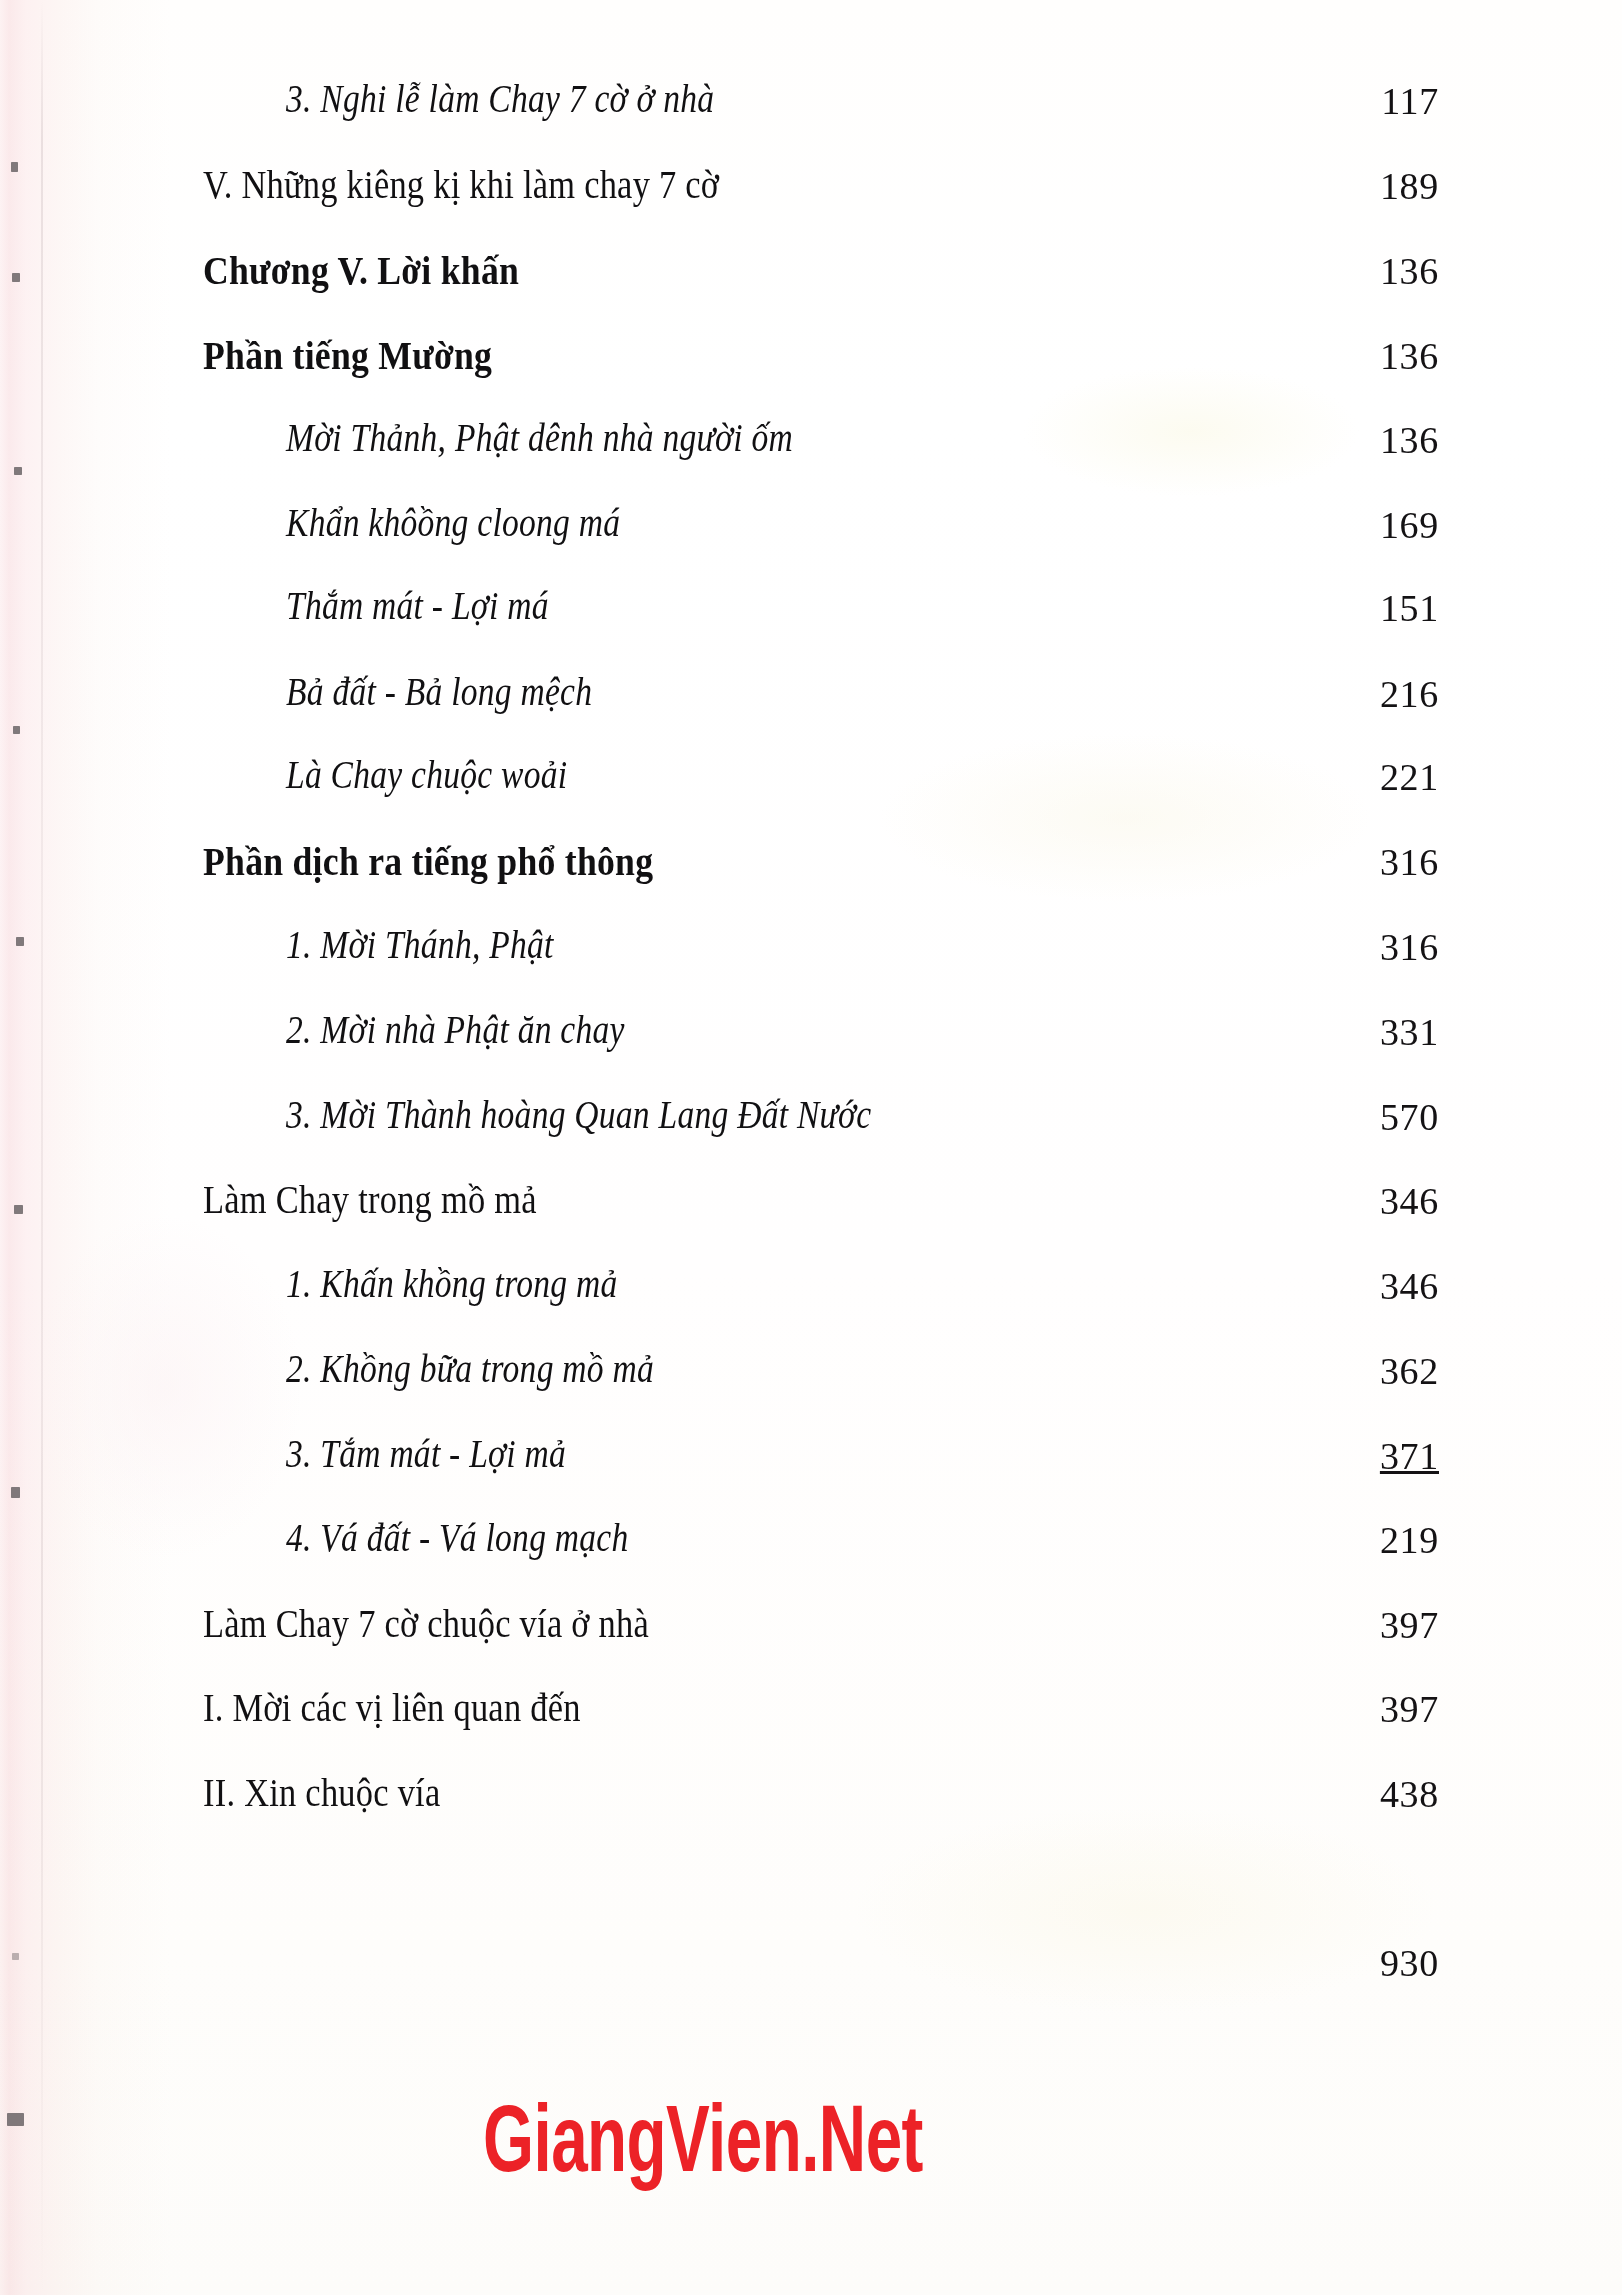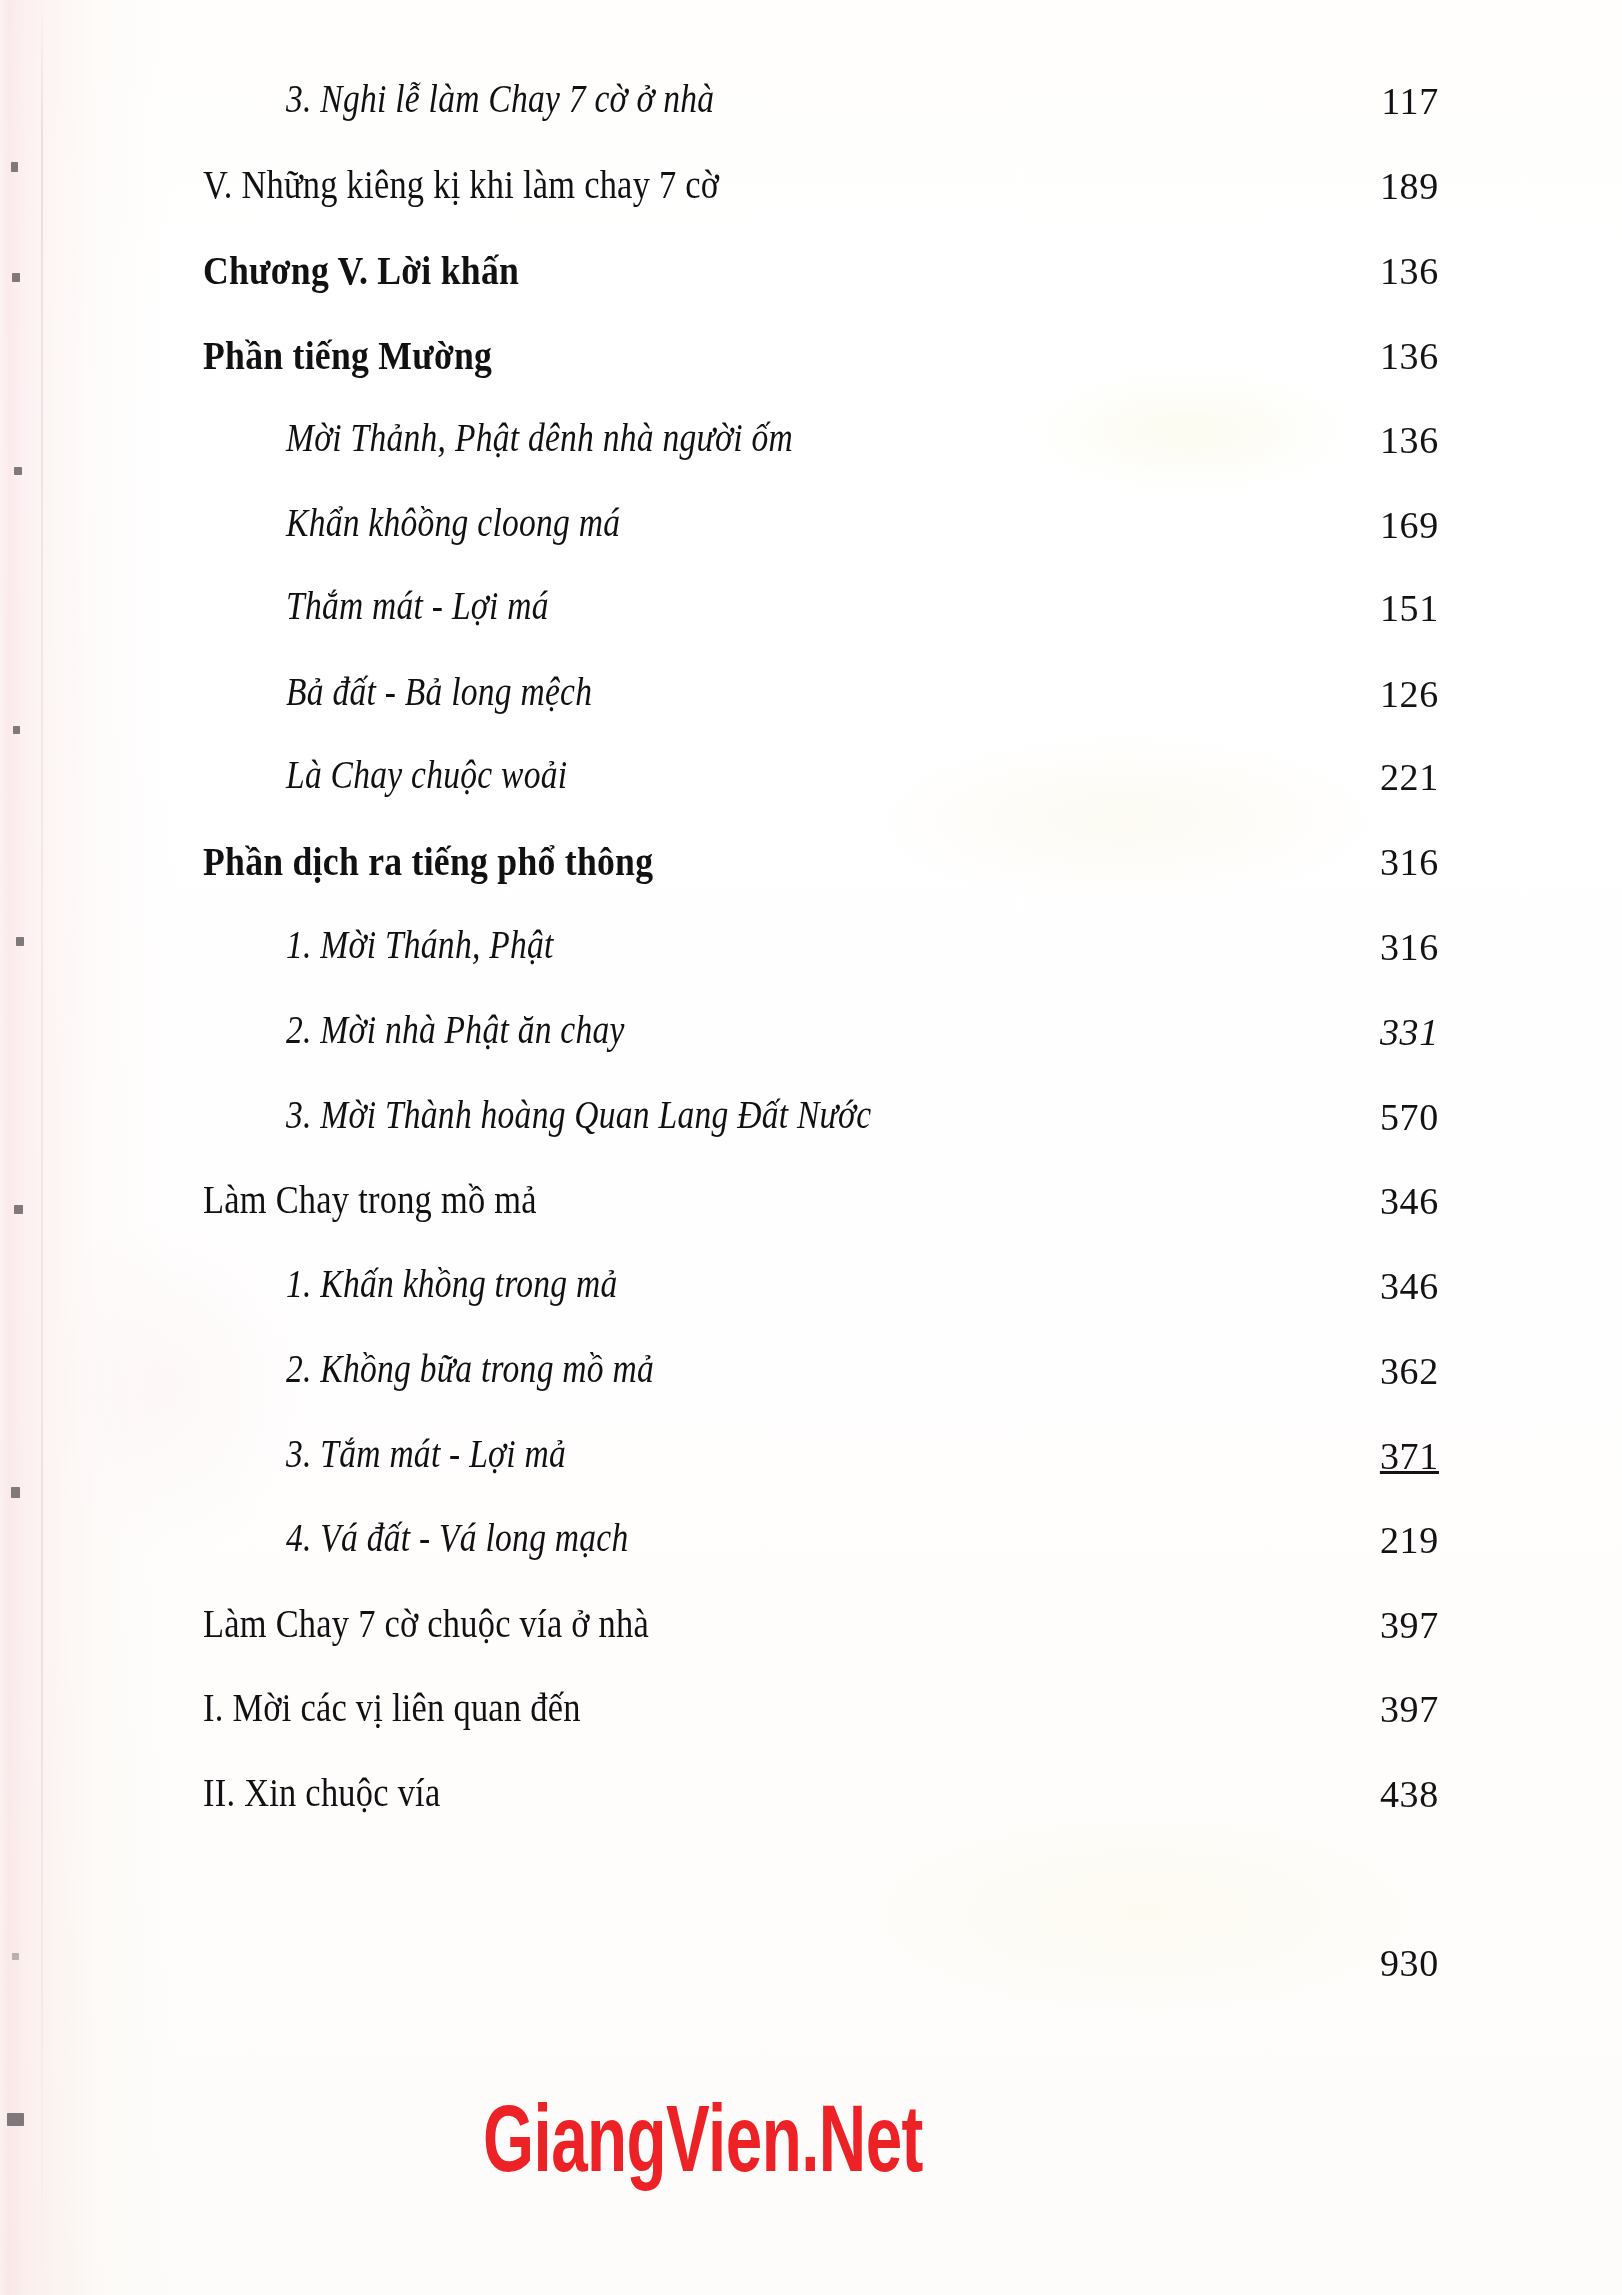--- a/index.html
+++ b/index.html
@@ -178,37 +178,37 @@
       <div class="row lvl1 st-italic" style="top: 538px;">
         <div class="label" style="top: -38px;">Khẩn khôồng cloong má</div>
         <div class="pageno" style="top: -35px; margin-left: 32px;">169</div>
       </div>
       <div class="row lvl1 st-italic" style="top: 621px;">
         <div class="label" style="top: -38px;">Thắm mát - Lợi má</div>
         <div class="pageno" style="top: -35px;">151</div>
       </div>
       <div class="row lvl1 st-italic" style="top: 707px;">
         <div class="label" style="top: -38px;">Bả đất - Bả long mệch</div>
-        <div class="pageno" style="top: -35px;">126</div>
+        <div class="pageno" style="top: -35px;">216</div>
       </div>
       <div class="row lvl1 st-italic" style="top: 790px;">
         <div class="label" style="top: -38px;">Là Chay chuộc woải</div>
         <div class="pageno" style="top: -35px;">221</div>
       </div>
       <div class="row lvl0 st-bold" style="top: 875px;">
         <div class="label" style="top: -38px;">Phần dịch ra tiếng phổ thông</div>
         <div class="pageno" style="top: -35px;">316</div>
       </div>
       <div class="row lvl1 st-italic" style="top: 960px;">
         <div class="label" style="top: -38px;">1. Mời Thánh, Phật</div>
         <div class="pageno" style="top: -35px;">316</div>
       </div>
       <div class="row lvl1 st-italic" style="top: 1045px;">
         <div class="label" style="top: -38px;">2. Mời nhà Phật ăn chay</div>
-        <div class="pageno" style="top: -35px; font-style: italic;">331</div>
+        <div class="pageno" style="top: -35px;">331</div>
       </div>
       <div class="row lvl1 st-italic" style="top: 1130px;">
         <div class="label" style="top: -38px;">3. Mời Thành hoàng Quan Lang Đất Nước</div>
         <div class="pageno" style="top: -35px;">570</div>
       </div>
       <div class="row lvl0 st-roman" style="top: 1214px;">
         <div class="label" style="top: -38px;">Làm Chay trong mồ mả</div>
         <div class="pageno" style="top: -35px;">346</div>
       </div>
       <div class="row lvl1 st-italic" style="top: 1299px;">

